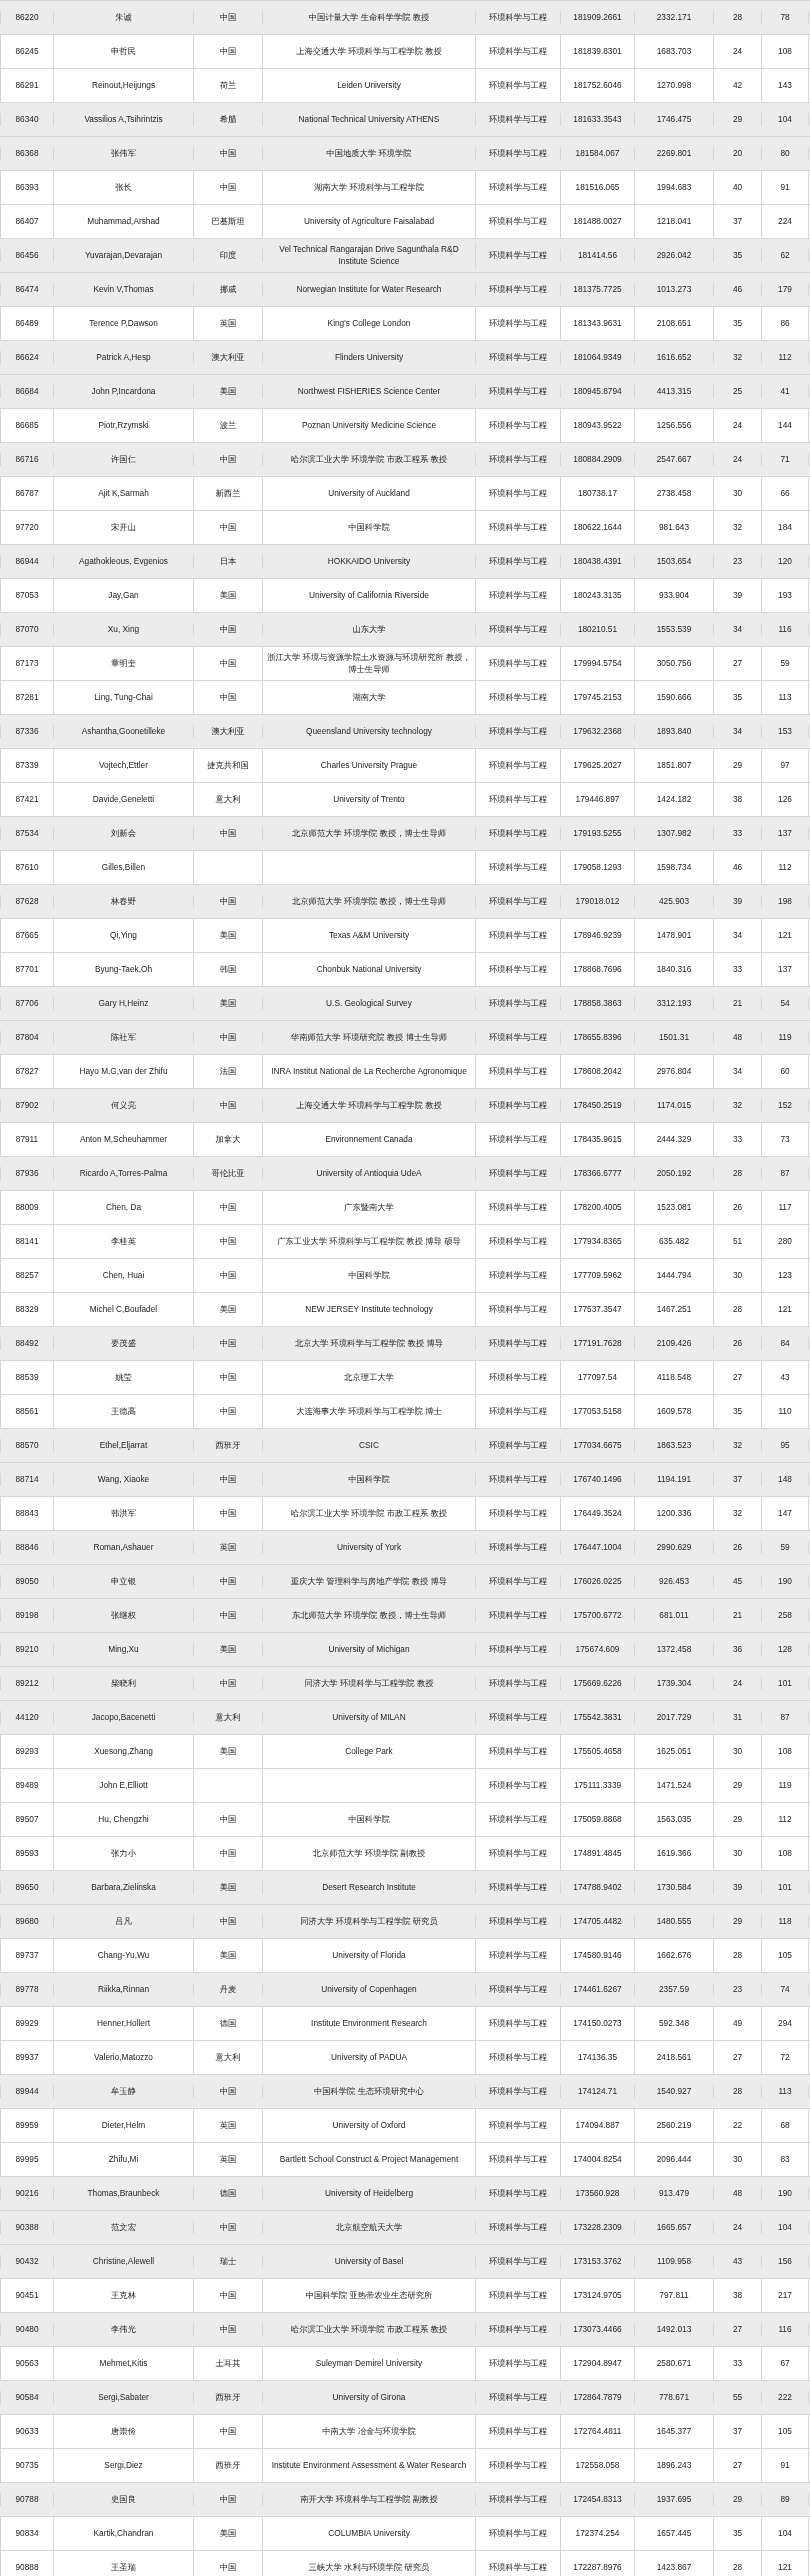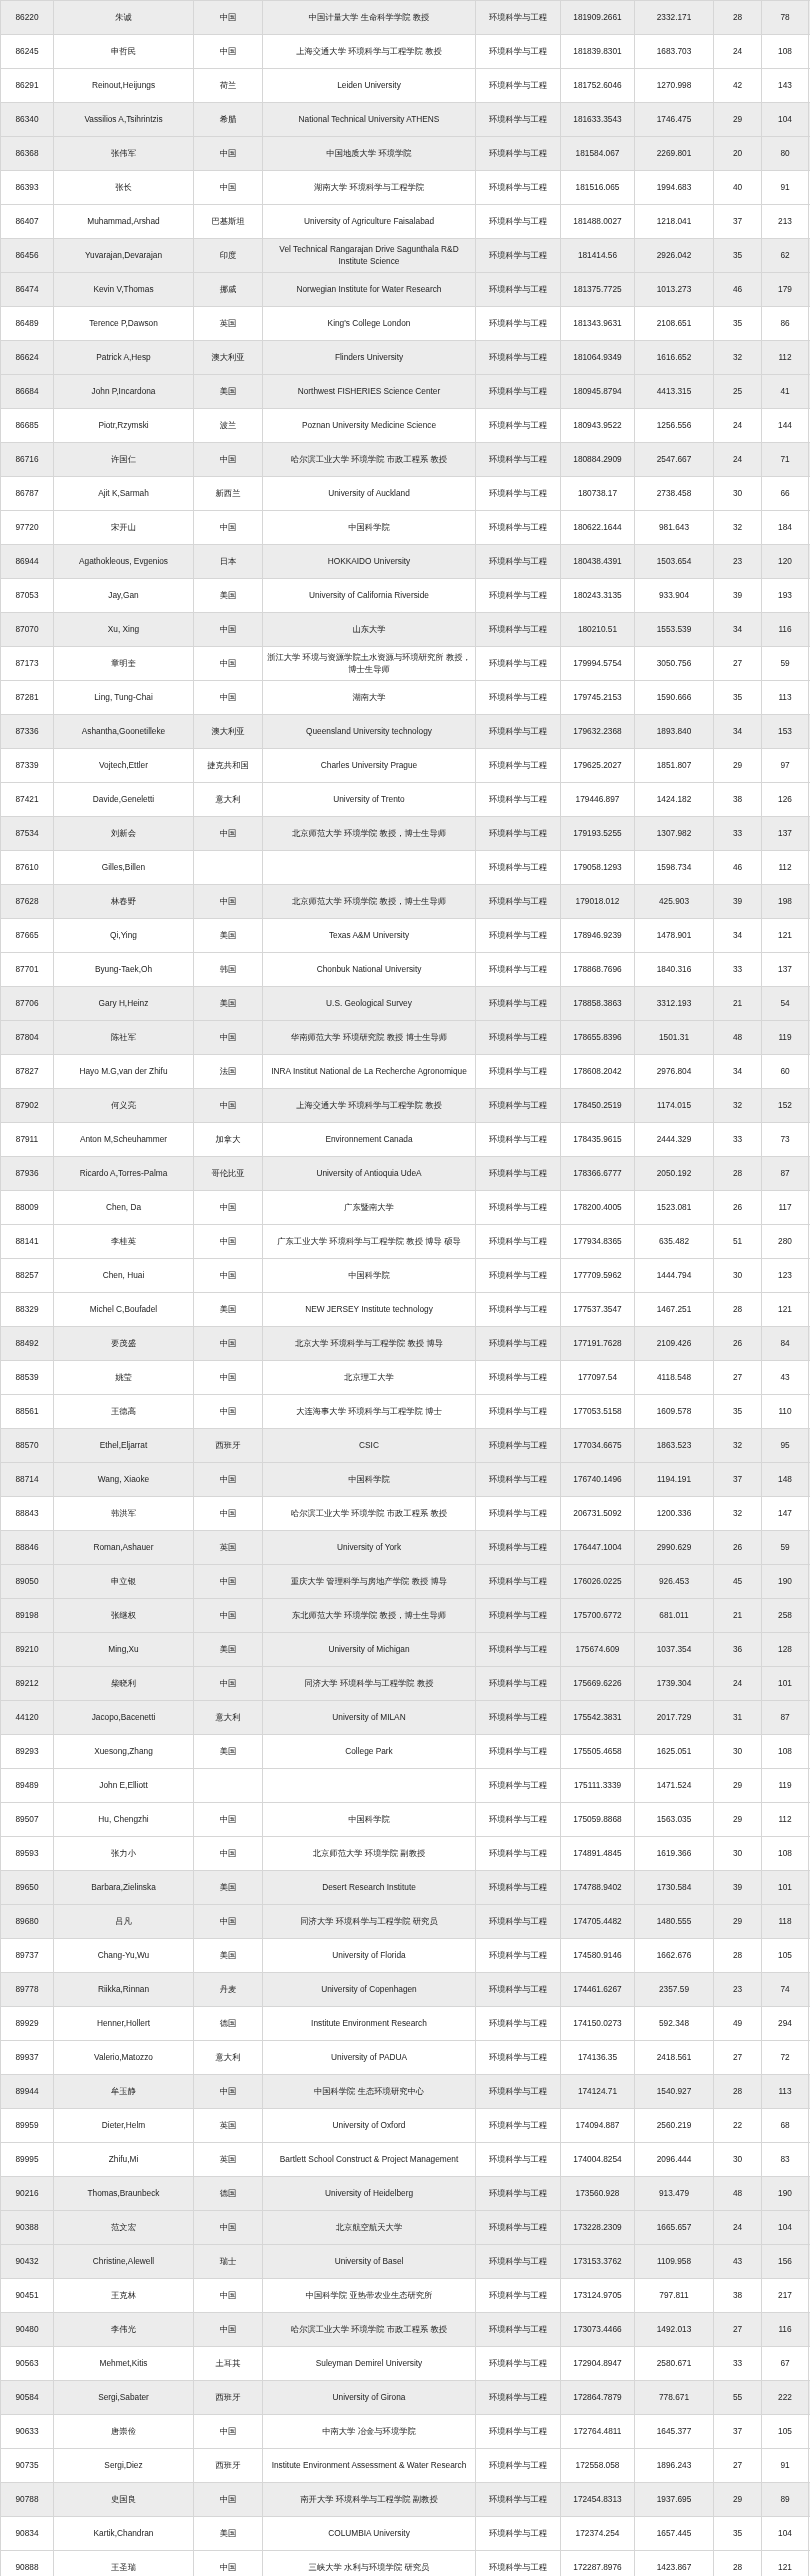--- a/index.html
+++ b/index.html
@@ -16,21 +16,21 @@
     box-sizing:border-box;
   }
   .row{
     display:flex;
     height:34px;
     box-sizing:border-box;
     border-bottom:0.6px solid var(--border);
     background:var(--plain);
     align-items:stretch;
   }
-  .row.shade{background:var(--shade);}
+  .row.shade{background:var(--shade);align-items:center;}
   .cell{
     box-sizing:border-box;
     border-right:0.6px solid var(--border);
     display:flex;
     align-items:center;
     justify-content:center;
     text-align:center;
     font-size:8.3px;
     line-height:1.35;
     padding:1.3px 3.8px;
@@ -127,21 +127,21 @@
 
   <div class="row">
     <div class="cell c-id">86407</div>
     <div class="cell c-name">Muhammad,Arshad</div>
     <div class="cell c-country">巴基斯坦</div>
     <div class="cell c-inst">University of Agriculture Faisalabad</div>
     <div class="cell c-field">环境科学与工程</div>
     <div class="cell c-s1">181488.0027</div>
     <div class="cell c-s2">1218.041</div>
     <div class="cell c-n1">37</div>
-    <div class="cell c-n2">213</div>
+    <div class="cell c-n2">224</div>
   </div>
 
   <div class="row shade">
     <div class="cell c-id">86456</div>
     <div class="cell c-name">Yuvarajan,Devarajan</div>
     <div class="cell c-country">印度</div>
     <div class="cell c-inst">Vel Technical Rangarajan Drive Sagunthala R&amp;D Institute Science</div>
     <div class="cell c-field">环境科学与工程</div>
     <div class="cell c-s1">181414.56</div>
     <div class="cell c-s2">2926.042</div>
@@ -580,21 +580,21 @@
     <div class="cell c-n1">37</div>
     <div class="cell c-n2">148</div>
   </div>
 
   <div class="row">
     <div class="cell c-id">88843</div>
     <div class="cell c-name">韩洪军</div>
     <div class="cell c-country">中国</div>
     <div class="cell c-inst">哈尔滨工业大学 环境学院 市政工程系 教授</div>
     <div class="cell c-field">环境科学与工程</div>
-    <div class="cell c-s1">206731.5092</div>
+    <div class="cell c-s1">176449.3524</div>
     <div class="cell c-s2">1200.336</div>
     <div class="cell c-n1">32</div>
     <div class="cell c-n2">147</div>
   </div>
 
   <div class="row shade">
     <div class="cell c-id">88846</div>
     <div class="cell c-name">Roman,Ashauer</div>
     <div class="cell c-country">英国</div>
     <div class="cell c-inst">University of York</div>
@@ -629,21 +629,21 @@
     <div class="cell c-n2">258</div>
   </div>
 
   <div class="row shade">
     <div class="cell c-id">89210</div>
     <div class="cell c-name">Ming,Xu</div>
     <div class="cell c-country">美国</div>
     <div class="cell c-inst">University of Michigan</div>
     <div class="cell c-field">环境科学与工程</div>
     <div class="cell c-s1">175674.609</div>
-    <div class="cell c-s2">1037.354</div>
+    <div class="cell c-s2">1372.458</div>
     <div class="cell c-n1">36</div>
     <div class="cell c-n2">128</div>
   </div>
 
   <div class="row shade">
     <div class="cell c-id">89212</div>
     <div class="cell c-name">柴晓利</div>
     <div class="cell c-country">中国</div>
     <div class="cell c-inst">同济大学 环境科学与工程学院 教授</div>
     <div class="cell c-field">环境科学与工程</div>

